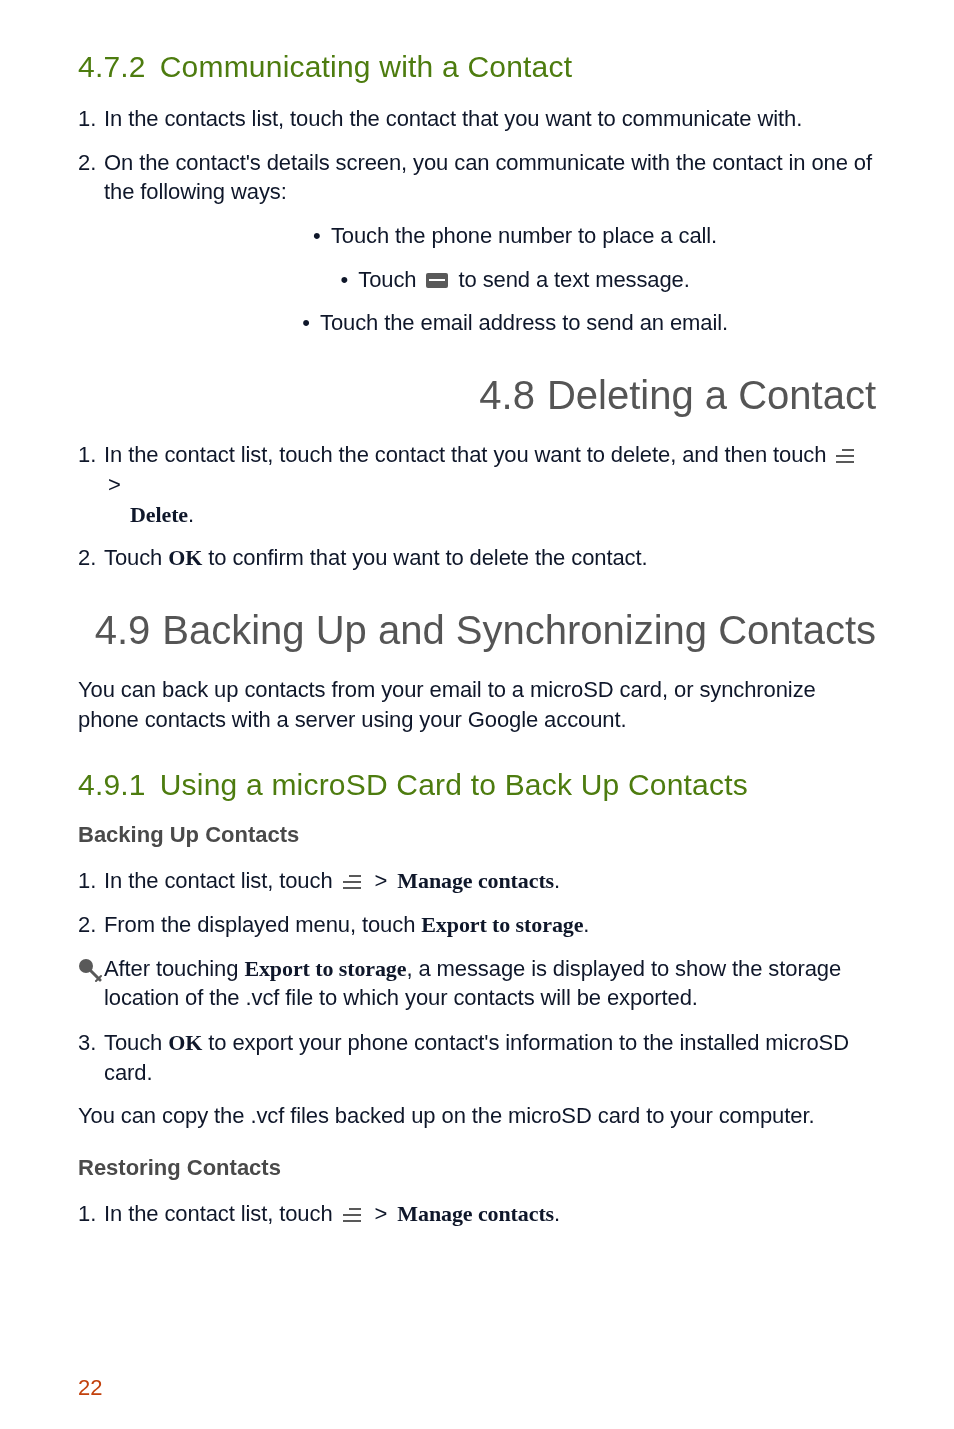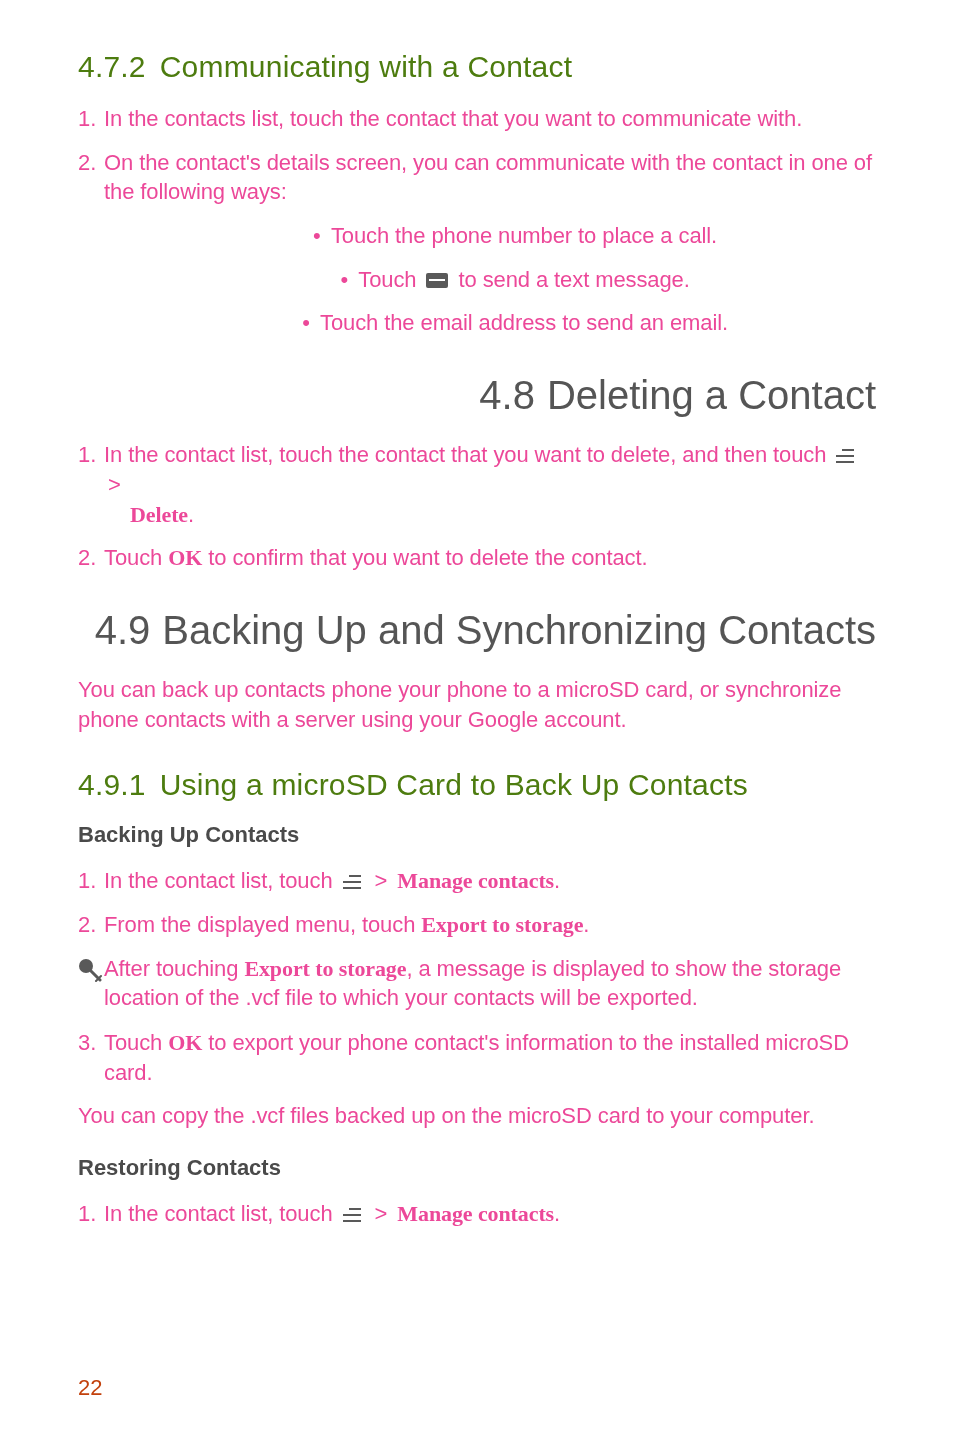--- a/index.html
+++ b/index.html
@@ -28,21 +28,21 @@
     }
     .h2 .num { margin-right: 12px; }
     .h4 {
       font-size: 22px;
       font-weight: 700;
       color: #4a4a4a;
       margin-bottom: 18px;
     }
     .body-text, .list-item, .bullet-item {
       font-size: 22px;
-      color: #ec4899;
+      color: #0f172a;
       line-height: 1.35;
       letter-spacing: -0.1px;
     }
     .list-item {
       padding-left: 26px;
       text-indent: -26px;
       margin-bottom: 14px;
     }
     .list-item .marker { display: inline-block; width: 26px; text-indent: 0; }
     .sub-indent { padding-left: 26px; text-indent: 0; }
@@ -156,21 +156,21 @@
 </p>
 
 <p class="list-item">
   <span class="marker">2.</span><span>Touch </span><span class="bold">OK</span><span> to confirm that you want to delete the contact.</span>
 </p>
 
 <h2 class="h2 sec-gap-lg">
   <span class="num">4.9</span><span>Backing Up and Synchronizing Contacts</span>
 </h2>
 
-<p class="body-text">You can back up contacts phone your phone to a microSD card, or synchronize phone contacts with a server using your Google account.</p>
+<p class="body-text">You can back up contacts from your email to a microSD card, or synchronize phone contacts with a server using your Google account.</p>
 
 <h3 class="h3 sec-gap-lg">
   <span class="num">4.9.1</span><span>Using a microSD Card to Back Up Contacts</span>
 </h3>
 
 <h4 class="h4">Backing Up Contacts</h4>
 
 <p class="list-item">
   <span class="marker">1.</span><span>In the contact list, touch</span>
   <span class="icon-menu"><span></span></span>

